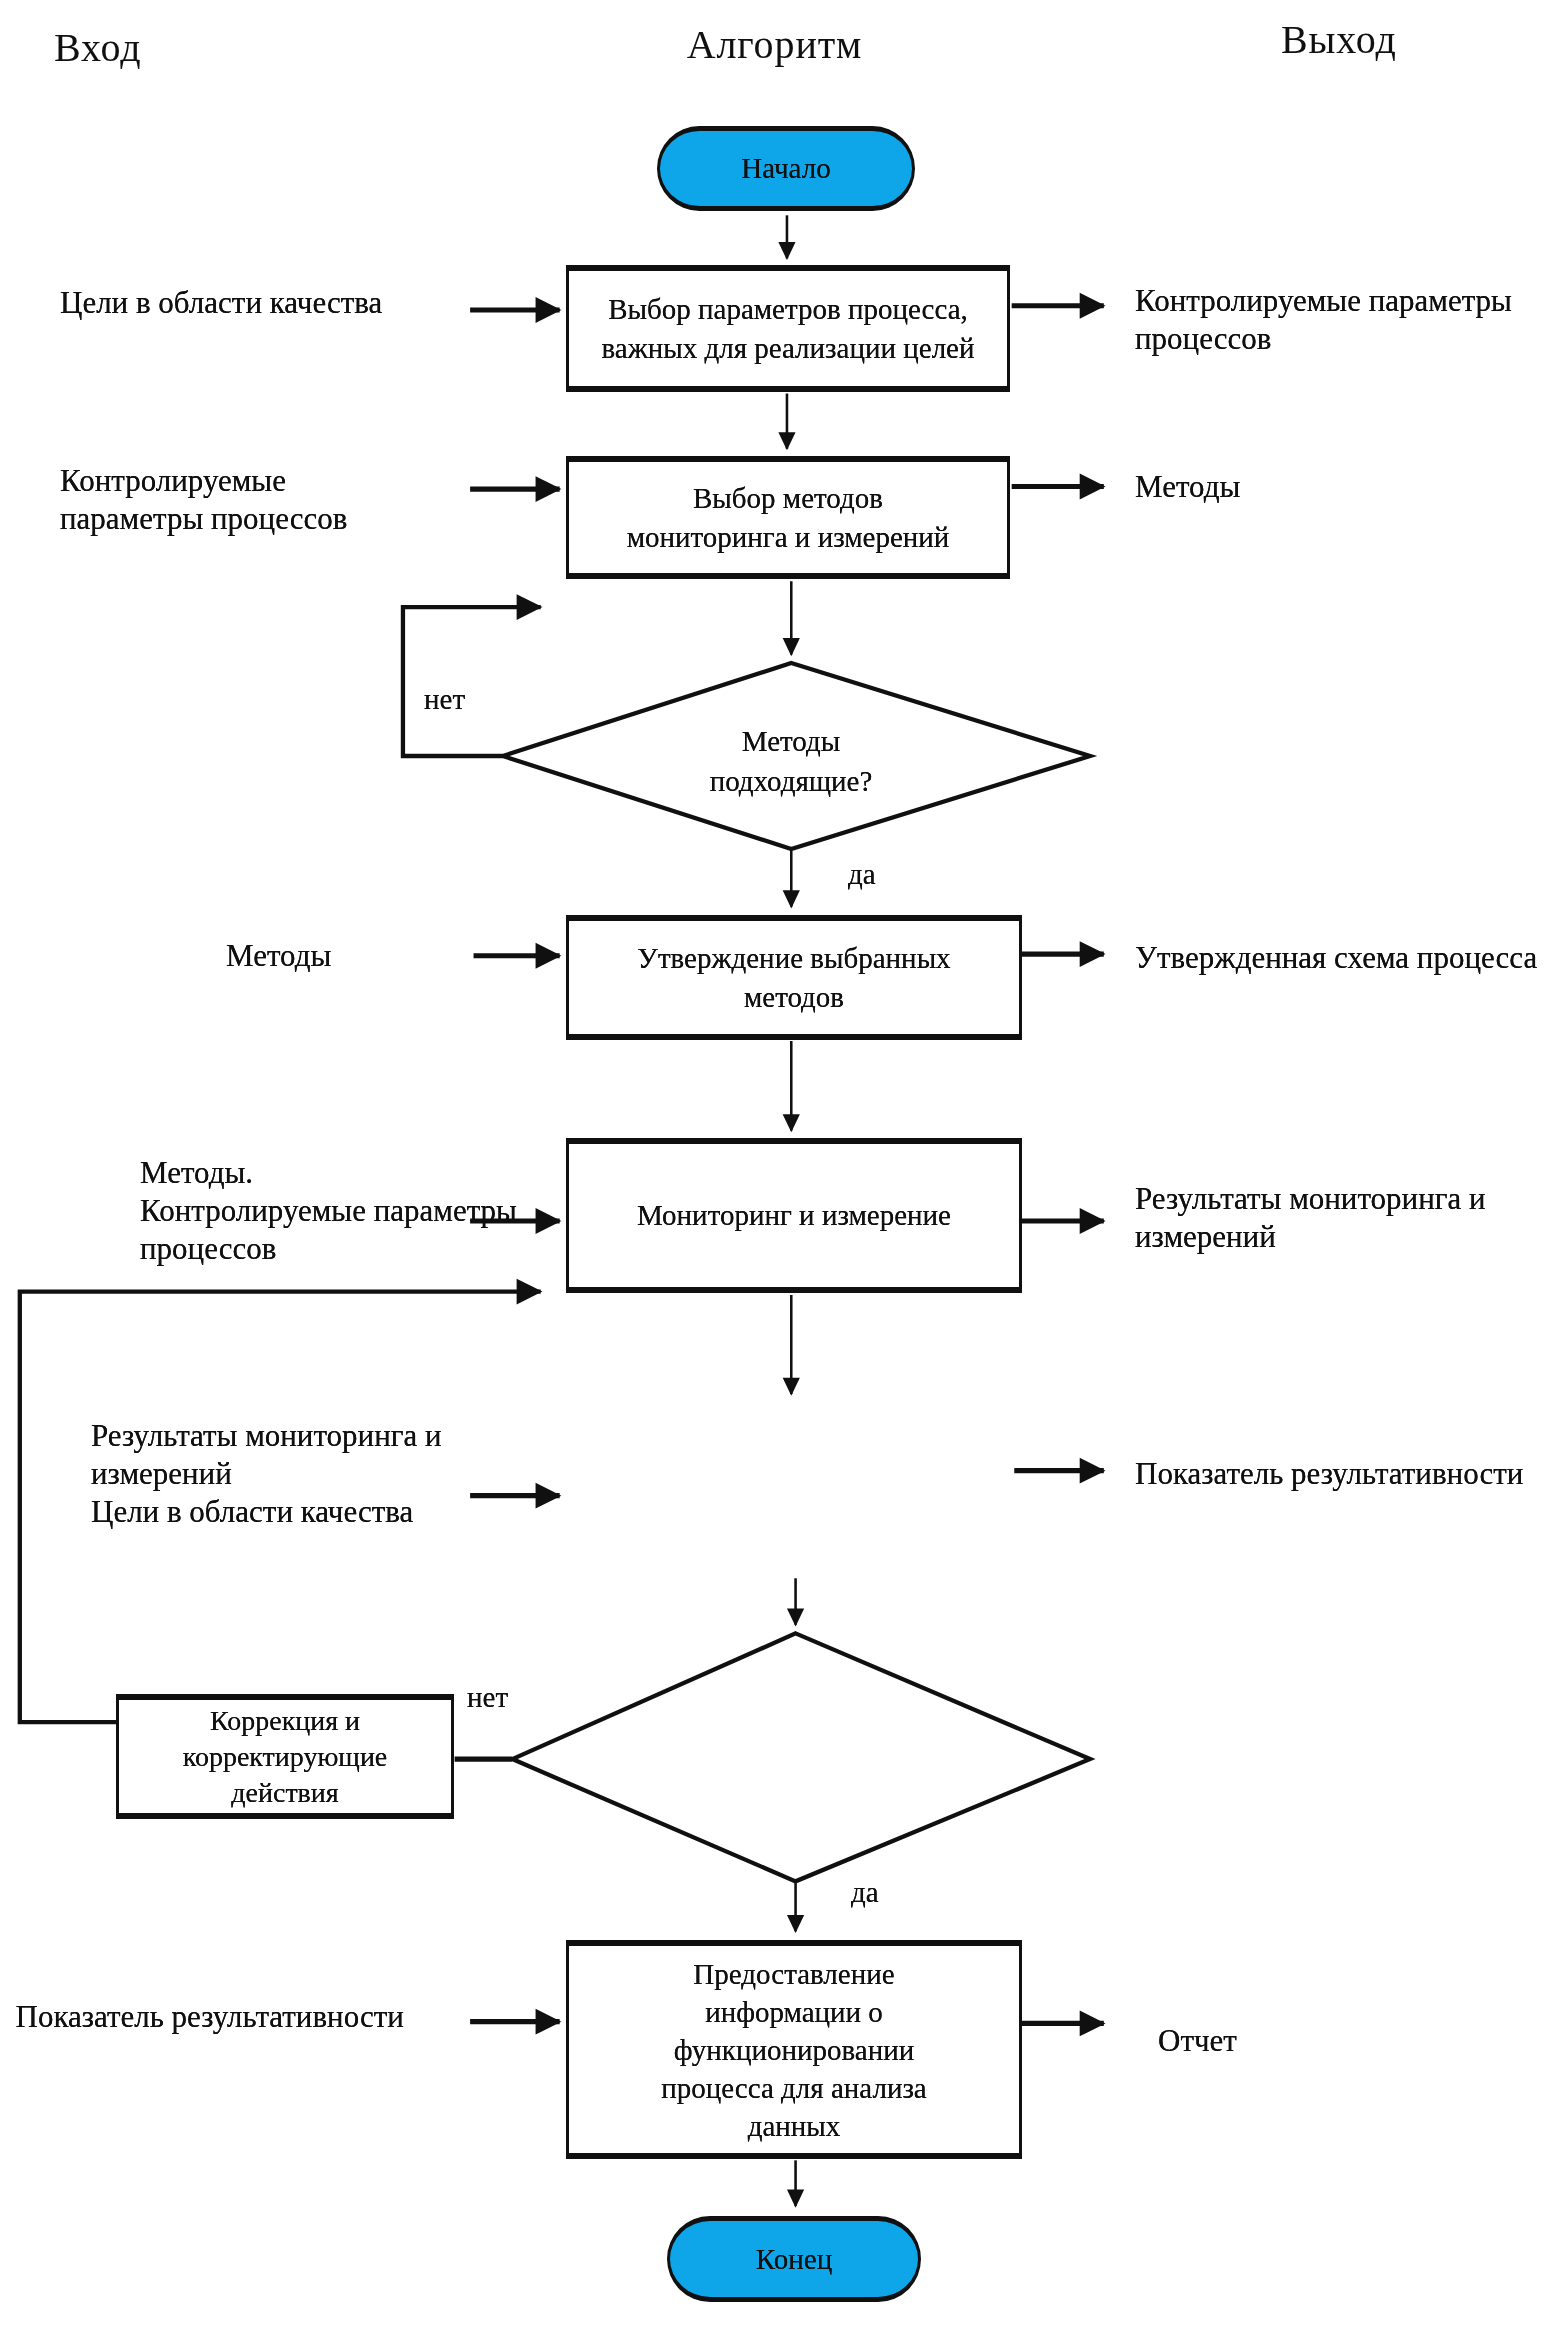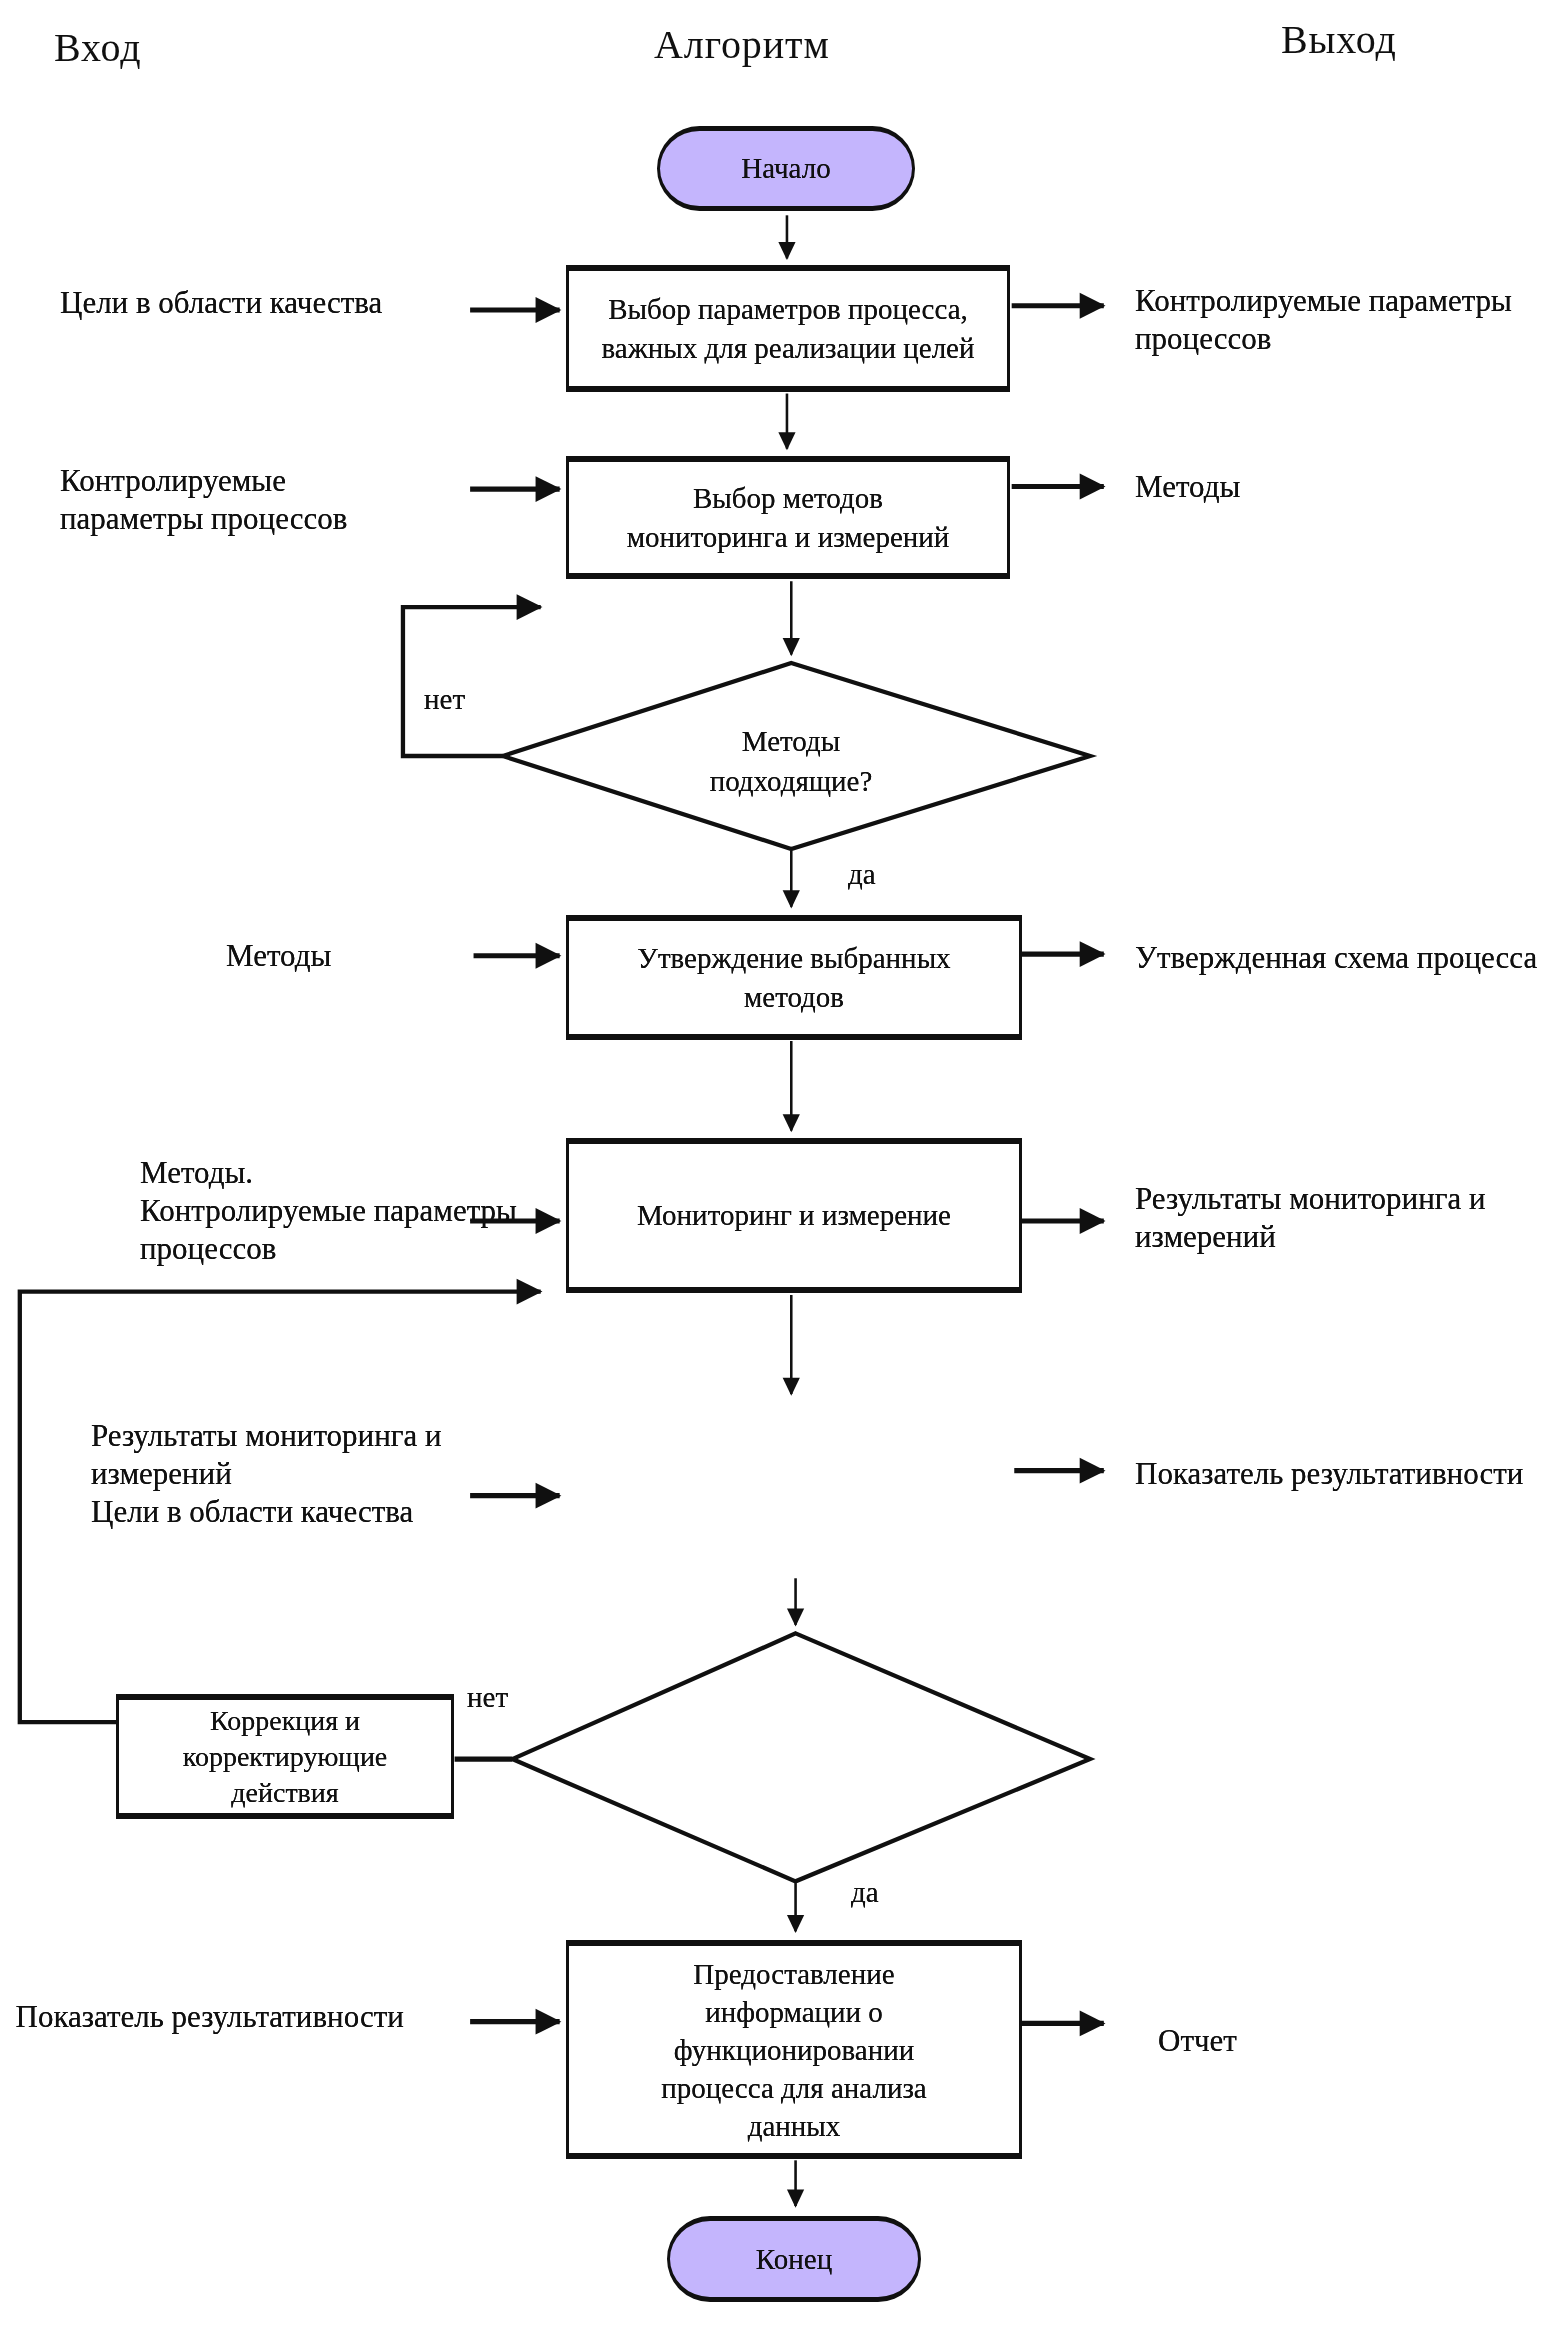--- a/index.html
+++ b/index.html
@@ -36,21 +36,21 @@
   }
   .box{
     border:3.4px solid #101010;
     border-top-width:6px;border-bottom-width:6px;
     background:#ffffff;
   }
   .terminator{
     border:3.4px solid #101010;
     border-top-width:5.2px;border-bottom-width:5.2px;
     border-radius:43px;
-    background:#c4b5fd;
+    background:#0ea5e9;
   }
   .dtext{
     position:absolute;z-index:2;
     display:flex;align-items:center;justify-content:center;
     text-align:center;
     font-size:29px;line-height:40px;
     white-space:pre-line;
     text-shadow:0 0 0.5px #101010;
   }
   .branch{
@@ -102,21 +102,21 @@
 
     <polyline class="ink" points="135,2000 23,2000 23,1500 628,1500" stroke-width="5" marker-end="url(#ah-big)"></polyline>
 
     <line class="ink" x1="595" y1="2043" x2="528" y2="2043" stroke-width="6"></line>
 
     <polygon class="ink" points="919,770 1266,878 919,986 584,878" stroke-width="5" fill="#ffffff"></polygon>
     <polygon class="ink" points="924,1897 1266,2043 924,2185 595,2043" stroke-width="5" fill="#ffffff"></polygon>
   </svg>
 
   <div class="head" style="left:54px;top:24px;">Вход</div>
-  <div class="head" style="left:654px;top:20.7px;width:241px;">Алгоритм</div>
+  <div class="head" style="left:654px;top:20.7px;width:241px;text-align:center;">Алгоритм</div>
   <div class="head" style="left:1281px;top:15.5px;">Выход</div>
 
   <div class="node terminator" style="left:657px;top:126px;width:258px;height:85px;">Начало</div>
 
   <div class="node box" style="left:566px;top:265px;width:444px;height:127px;">Выбор параметров процесса,
 важных для реализации целей</div>
   <div class="lbl" style="left:60px;top:284px;">Цели в области качества</div>
   <div class="lbl" style="left:1135px;top:282px;">Контролируемые параметры
 процессов</div>
 

